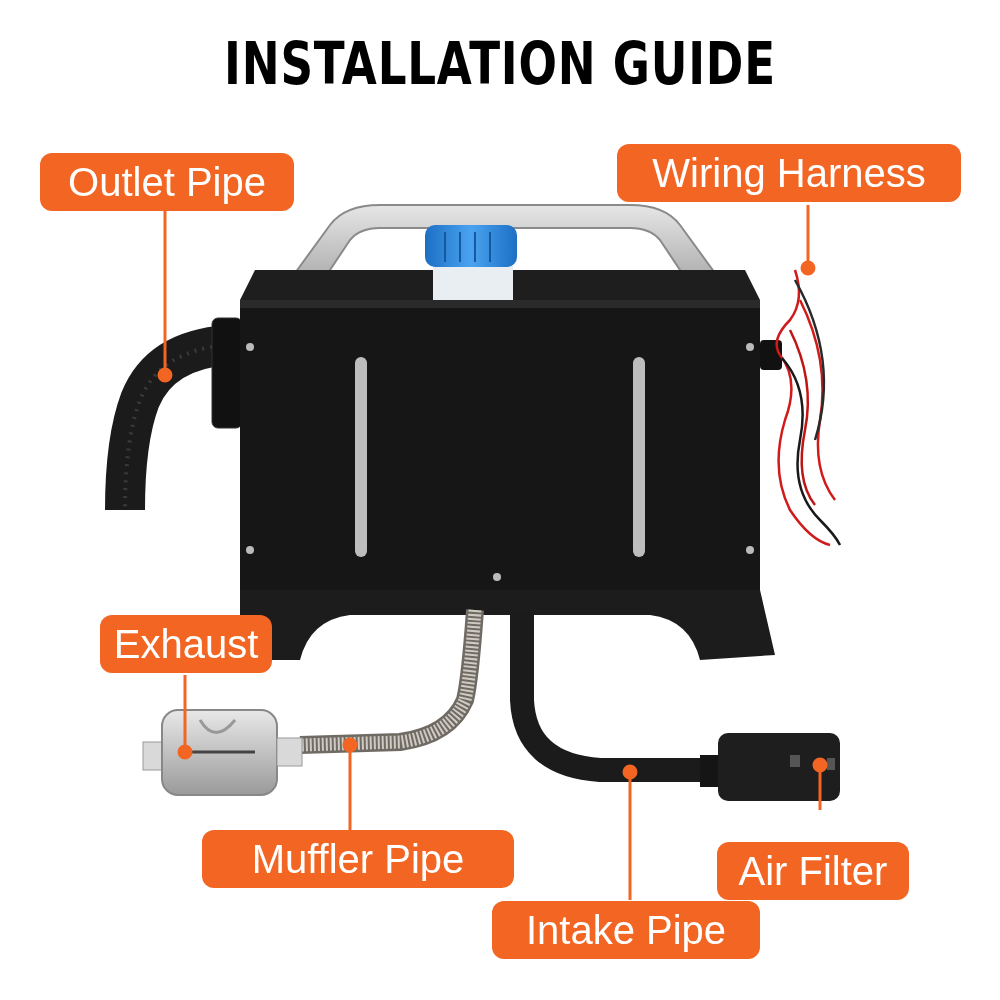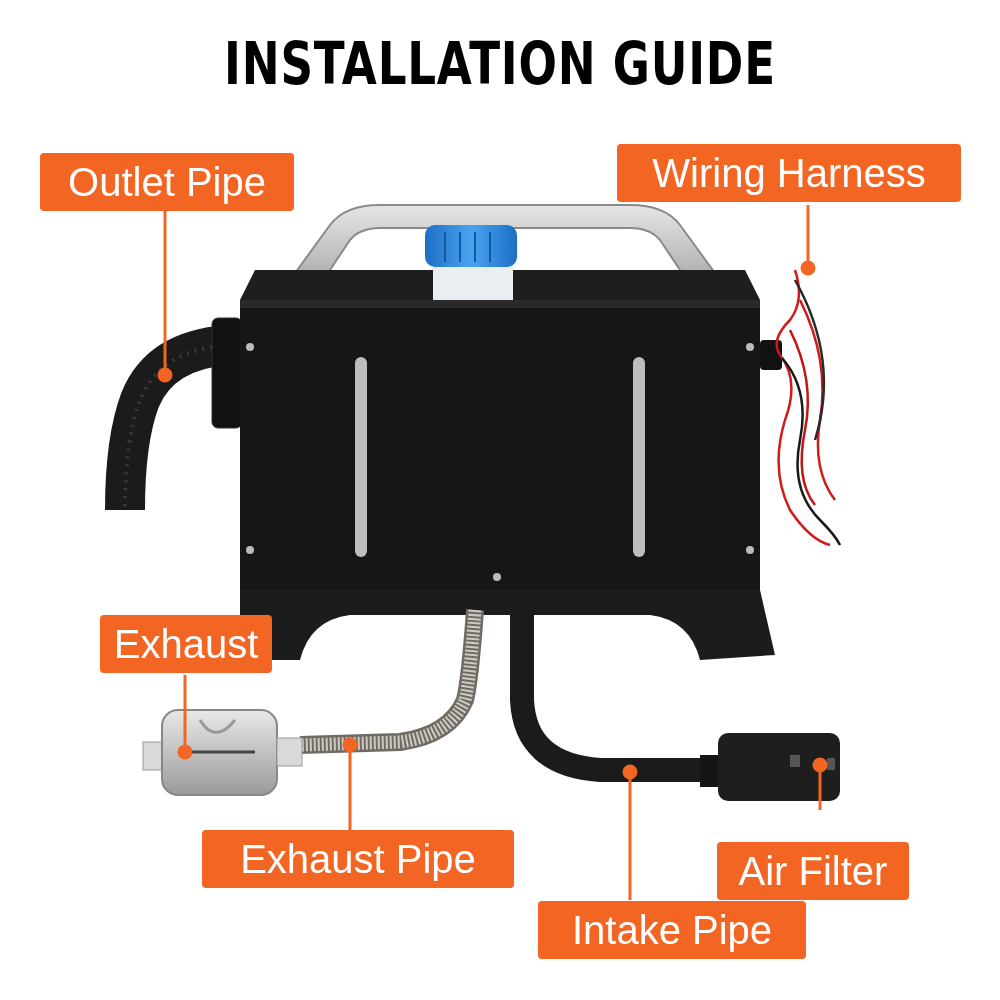--- a/index.html
+++ b/index.html
@@ -2,21 +2,21 @@
 <html><head>
 <meta charset="utf-8">
 <style>
   html, body { margin:0; padding:0; background:#ffffff; }
   body { width:1000px; height:1000px; position:relative; overflow:hidden;
          font-family:"Liberation Sans", sans-serif; }
   .title { position:absolute; left:0; top:30px; width:1000px; text-align:center;
            font-family:"DejaVu Sans", sans-serif; font-weight:bold;
            font-size:58px; letter-spacing:1px; color:#000;
            transform:scaleX(0.78); transform-origin:center; }
-  .label { position:absolute; background:#f26522; color:#fff; border-radius:4px;
+  .label { position:absolute; background:#f26522; color:#fff; border-radius:12px;
            font-family:"Liberation Sans", sans-serif; font-size:40px; line-height:1;
            box-sizing:border-box; display:flex; align-items:center; justify-content:center;
            white-space:nowrap; }
   svg.art { position:absolute; left:0; top:0; }
 </style>
 </head>
 <body>
 
 <div class="title">INSTALLATION GUIDE</div>
 
@@ -123,15 +123,15 @@
     <line x1="630" y1="772" x2="630" y2="900"></line>
       <circle cx="630" cy="772" r="6"></circle>
     <line x1="820" y1="765" x2="820" y2="810"></line>
       <circle cx="820" cy="765" r="6"></circle>
   </g>
 </svg>
 
 <div class="label" style="left:40px; top:153px; width:254px; height:58px;">Outlet Pipe</div>
 <div class="label" style="left:617px; top:144px; width:344px; height:58px;">Wiring Harness</div>
 <div class="label" style="left:100px; top:615px; width:172px; height:58px;">Exhaust</div>
-<div class="label" style="left:202px; top:830px; width:312px; height:58px;">Exhaust Pipe</div>
+<div class="label" style="left:202px; top:830px; width:312px; height:58px;">Muffler Pipe</div>
 <div class="label" style="left:717px; top:842px; width:192px; height:58px;">Air Filter</div>
-<div class="label" style="left:492px; top:901px; width:268px; height:58px;margin-left:46px;">Intake Pipe</div>
+<div class="label" style="left:492px; top:901px; width:268px; height:58px;">Intake Pipe</div>
 
 </body></html>

